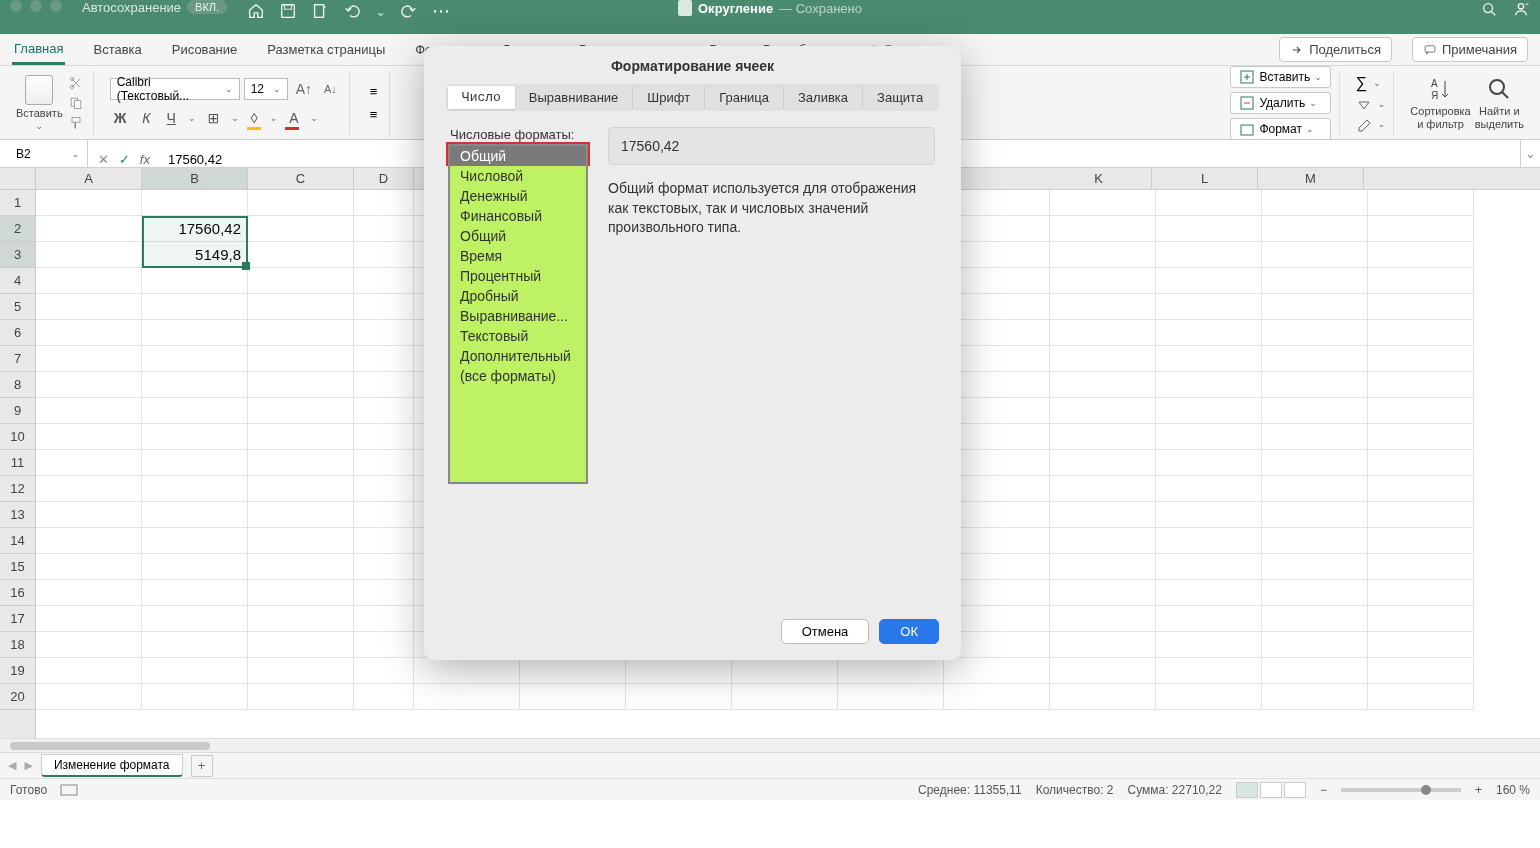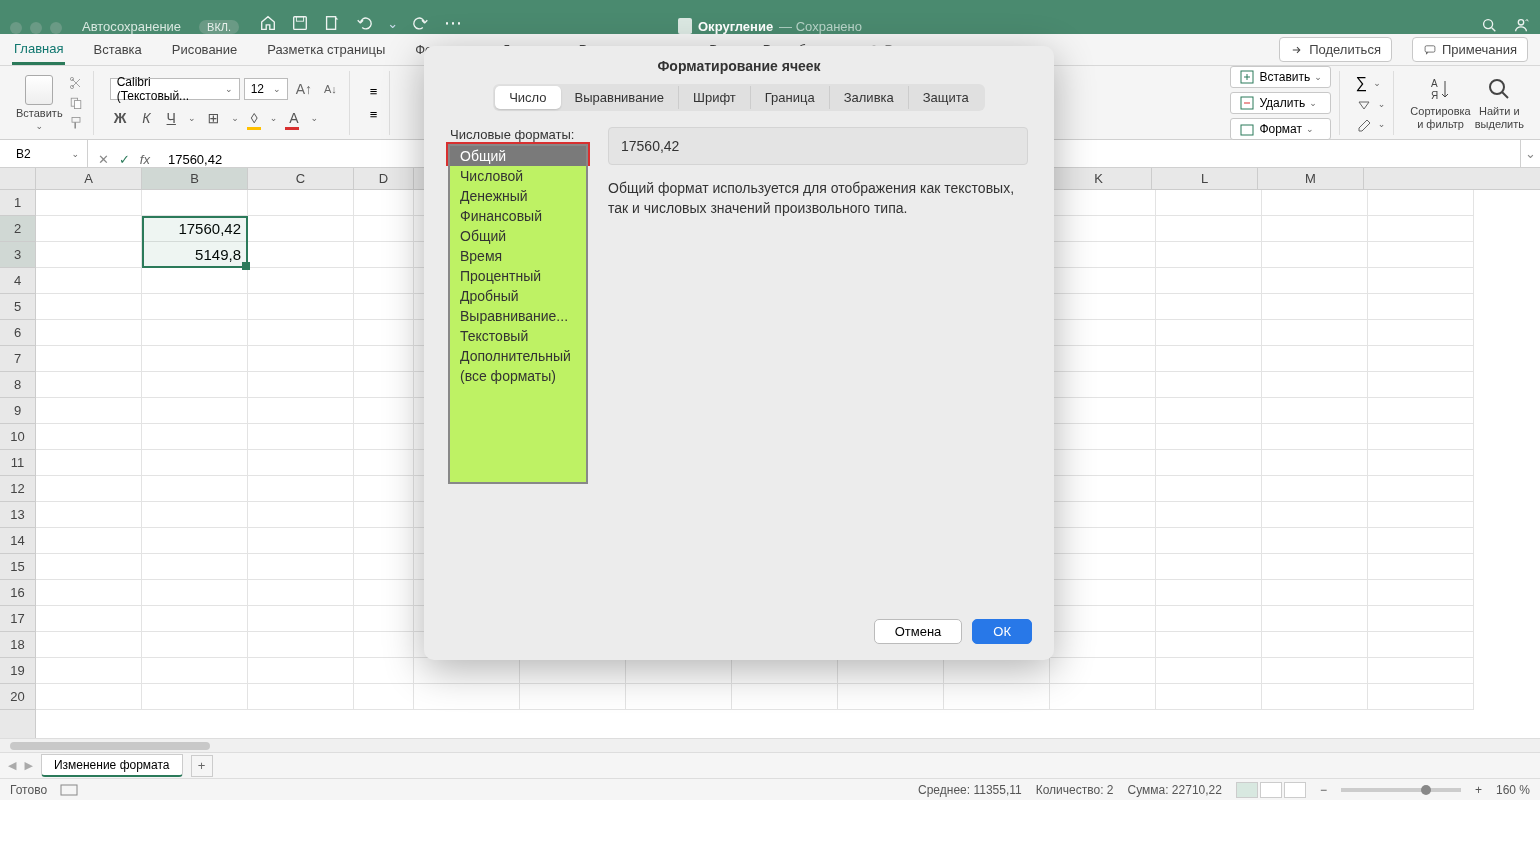--- a/index.html
+++ b/index.html
@@ -1,23 +1,23 @@
 <!DOCTYPE html>
 <html><head>
 <meta charset="utf-8">
 <style>
 * { margin: 0; padding: 0; box-sizing: border-box; font-family: -apple-system, "Segoe UI", sans-serif; }
 body { width: 1540px; height: 848px; background: #fff; overflow: hidden; position: relative; font-size: 13px; }
 
 
-.titlebar { height: 34px; background: #4a8a6f; display: flex; align-items: flex-end; padding: 0 10px; color: #fff; }
+.titlebar { height: 34px; background: #4a8a6f; display: flex; align-items: flex-start; padding: 0 10px; color: #fff; }
 .win-controls { display: flex; gap: 8px; }
 .win-dot { width: 12px; height: 12px; border-radius: 50%; background: #6a9a85; }
 .autosave-label { margin-left: 20px; color: #d8e8e0; font-size: 13px; }
-.autosave-pill { background: #6a9a85; border-radius: 10px; padding: 1px 8px; font-size: 11px; margin-left: 18px; color: #e8f0ec; }
+.autosave-pill { background: #6a9a85; border-radius: 10px; padding: 1px 8px; font-size: 11px; margin-left: 6px; color: #e8f0ec; }
 .tb-icons { display: flex; gap: 14px; margin-left: 20px; align-items: center; }
 .tb-icon { width: 18px; height: 18px; opacity: 0.9; }
 .doc-title { position: absolute; left: 50%; transform: translateX(-50%); display: flex; align-items: center; gap: 6px; }
 .doc-title .saved { color: #b8d4c8; }
 .tb-right { margin-left: auto; display: flex; gap: 14px; }
 
 
 .ribbon-tabs { height: 32px; background: #f5f5f5; border-bottom: 1px solid #d8d8d8; display: flex; align-items: center; padding: 0 12px; gap: 26px; color: #444; }
 .ribbon-tabs .tab { cursor: pointer; padding: 6px 2px; }
 .ribbon-tabs .tab.active { color: #0f766e; border-bottom: 3px solid #2b7a5a; font-weight: 500; }
@@ -83,26 +83,26 @@
 
 .status-bar { height: 22px; background: #f5f5f5; border-top: 1px solid #ddd; display: flex; align-items: center; padding: 0 10px; font-size: 12px; color: #555; }
 .status-bar .right { margin-left: auto; display: flex; align-items: center; gap: 14px; }
 .view-btns { display: flex; gap: 2px; }
 .view-btn { width: 22px; height: 16px; border: 1px solid #ccc; background: #fff; }
 .view-btn.active { background: #d8e8e0; }
 .zoom-slider { width: 120px; height: 4px; background: #ccc; position: relative; }
 .zoom-slider .thumb { position: absolute; width: 10px; height: 10px; background: #888; border-radius: 50%; top: -3px; left: 80px; }
 
 
-.dialog-backdrop { position: absolute; top: 46px; left: 424px; width: 630px; height: 614px; background: #ececec; border-radius: 10px; box-shadow: 0 10px 40px rgba(0,0,0,0.3); }
+.dialog-backdrop { position: absolute; top: 46px; left: 424px; width: 537px; height: 614px; background: #ececec; border-radius: 10px; box-shadow: 0 10px 40px rgba(0,0,0,0.3); }
 .dialog-title { text-align: center; font-size: 14px; font-weight: 600; padding: 12px 0 10px; color: #333; }
 .seg-control { display: flex; background: #e0e0e0; border-radius: 6px; margin: 0 auto 16px; width: fit-content; padding: 2px; }
 .seg-item { padding: 4px 14px; font-size: 13px; color: #333; border-right: 1px solid #ccc; cursor: pointer; }
 .seg-item:last-child { border-right: none; }
-.seg-item.active { background: #fff; border-radius: 5px; box-shadow: 0 1px 2px rgba(0,0,0,0.15); border-right: none; }
+.seg-item.active { background: #fff; border-radius: 0; box-shadow: 0 1px 2px rgba(0,0,0,0.15); border-right: none; font-family: Liberation Mono, monospace; }
 .dialog-body { padding: 0 26px; display: flex; gap: 18px; }
 .fmt-col { width: 140px; }
 .fmt-label { font-size: 13px; color: #333; margin-bottom: 4px; }
 .fmt-list { border: 2px solid #888; background: #bef264; height: 340px; overflow: hidden; }
 .fmt-item { padding: 2px 10px; font-size: 14px; color: #333; cursor: pointer; }
 .fmt-item.selected { background: #7a7a7a; color: #fff; }
 .fmt-highlight { border: 2px solid #d83030; margin: -2px; }
 .sample-col { flex: 1; }
 .sample-box { background: #e4e4e4; border: 1px solid #d4d4d4; border-radius: 4px; padding: 10px 12px; font-size: 14px; color: #333; margin-bottom: 14px; }
 .desc { font-size: 14px; color: #333; line-height: 1.4; }

